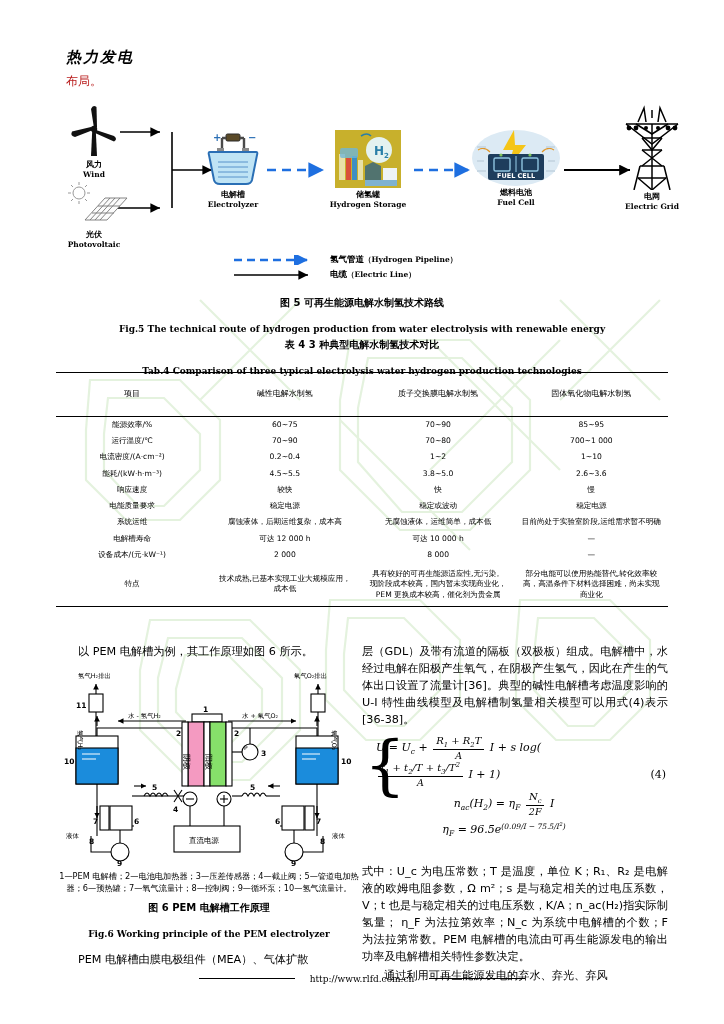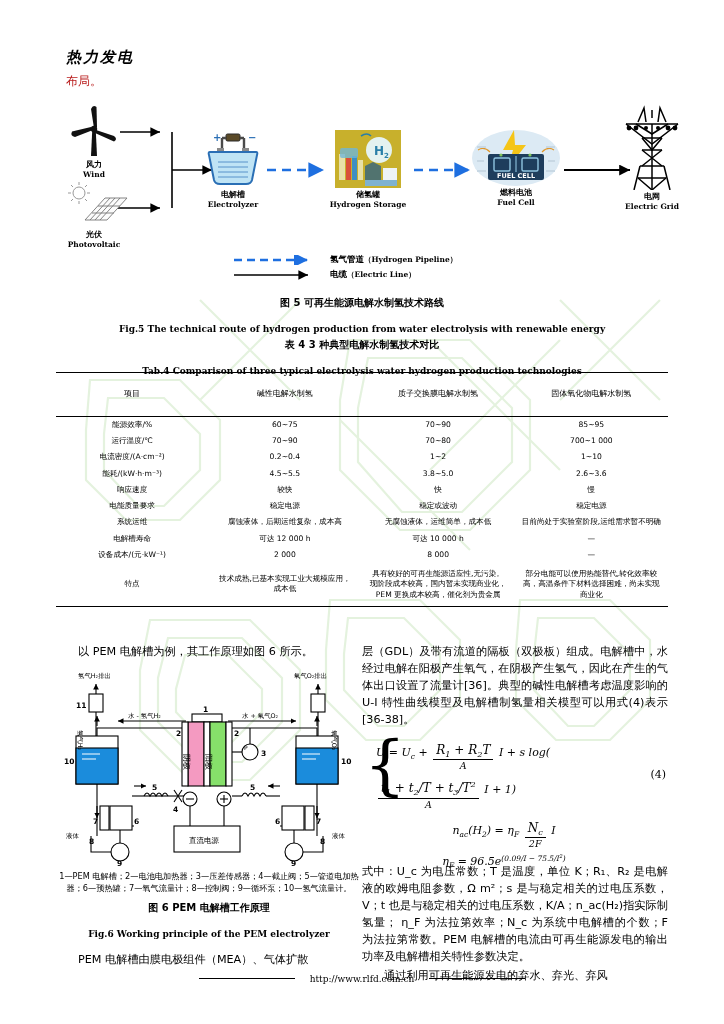--- a/index.html
+++ b/index.html
@@ -101,21 +101,21 @@
     position:absolute; left:14px; top:0; width:256px;
     font-family:"DejaVu Serif","Liberation Serif",serif; font-style:italic;
   }
   .eq-l { text-align:center; font-size:11px; margin:3px 0; }
   .eq-l.first { text-align:left; }
   .eq-num {
     position:absolute; right:2px; top:36px;
     font-family:"DejaVu Serif","Liberation Serif",serif; font-size:11px;
   }
   .frac { display:inline-block; vertical-align:middle; text-align:center; margin:0 2px; }
-  .frac .num { display:block; border-bottom:1px solid #000; padding:0 3px; font-size:12px;margin-top:8px; }
+  .frac .num { display:block; border-bottom:1px solid #000; padding:0 3px; font-size:10px; }
   .frac .den { display:block; padding:0 3px; font-size:9.5px; }
   sub { font-size:.68em; }
   sup { font-size:.68em; }
 
   
   .footer { position:absolute; left:0; top:968px; width:724px; text-align:center; z-index:2; }
   .footer .url {
     font-family:"DejaVu Serif","Liberation Serif",serif; font-size:9px;
     display:inline-block; vertical-align:middle;
   }

